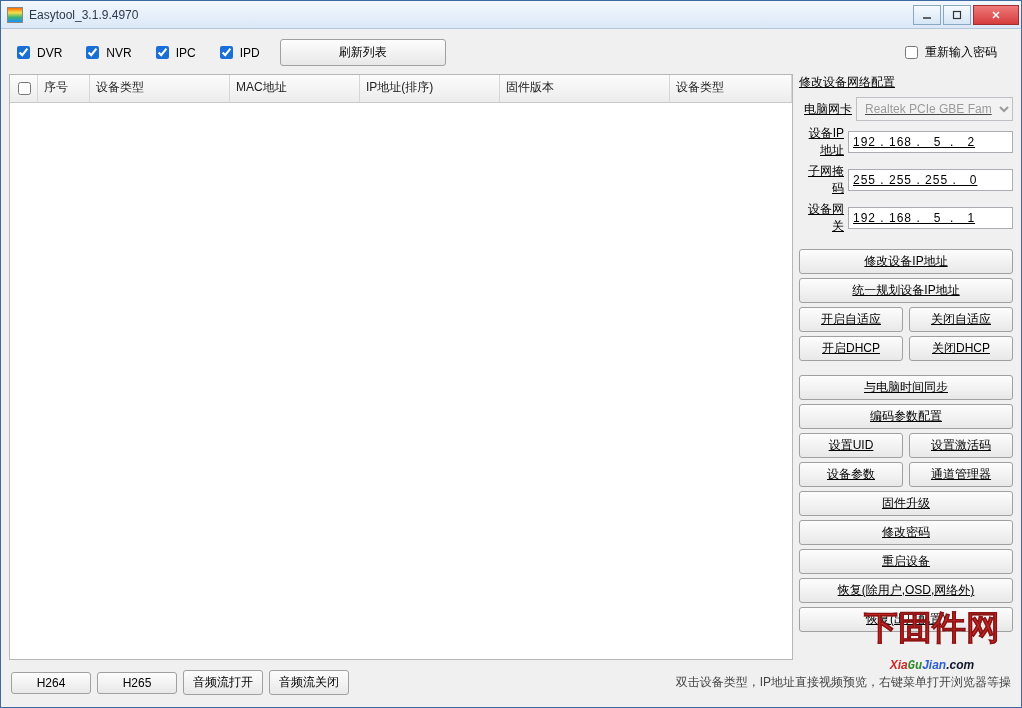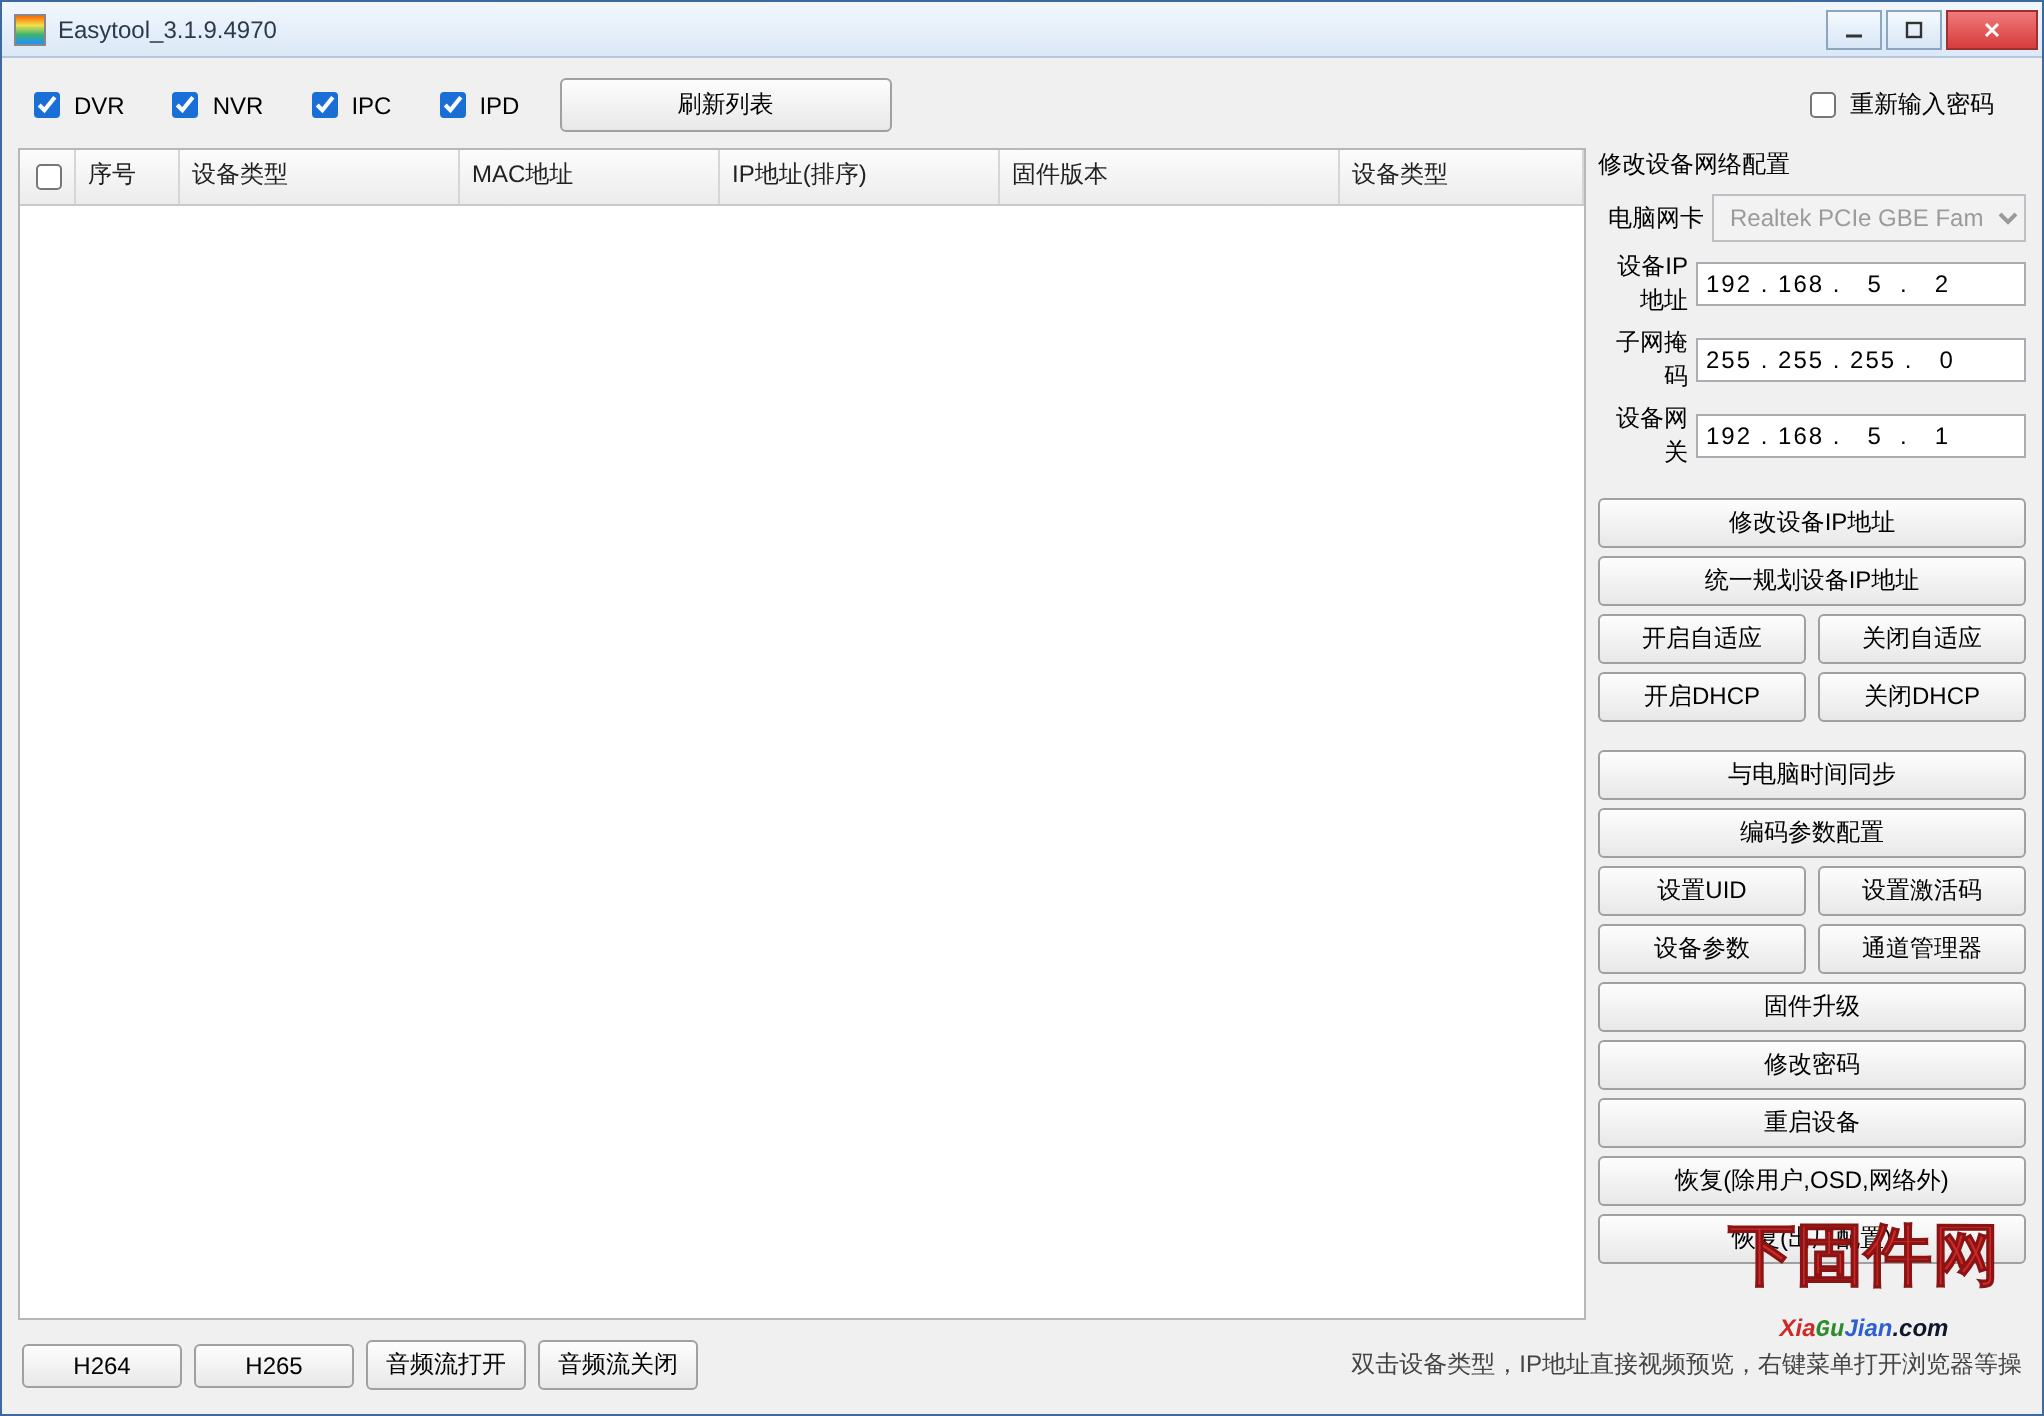--- a/index.html
+++ b/index.html
@@ -18,21 +18,21 @@
 .chk input { width: 13px; height: 13px; accent-color: #1a6fd6; }
 .btn { background: linear-gradient(#fdfdfd,#e8e8e8); border: 1px solid #a0a0a0; border-radius: 3px; padding: 3px 0; cursor: pointer; text-align: center; }
 .refresh-btn { width: 166px; padding: 4px 0; }
 .reenter { margin-left: auto; margin-right: 12px; }
 .midrow { flex: 1; display: flex; gap: 6px; overflow: hidden; }
 .table-wrap { flex: 1; background: #fff; border: 1px solid #b7b7b7; display: flex; flex-direction: column; }
 .thead { display: flex; background: linear-gradient(#fcfcfc,#ececec); border-bottom: 1px solid #c9c9c9; }
 .th { padding: 4px 6px; border-right: 1px solid #d6d6d6; text-align: left; color: #222; }
 .th.chk-col { width: 28px; display:flex; align-items:center; justify-content:center;}
 .tbody { flex: 1; background: #fff; }
-.rightpanel { width: 214px; display: flex; flex-direction: column; gap: 4px; overflow: hidden; }
+.rightpanel { width: 214px; display: flex; flex-direction: column; gap: 4px; overflow: hidden; text-decoration: underline; }
 .group-title { color: #000; padding-bottom: 2px; }
 .field-row { display: flex; align-items: center; gap: 4px; }
 .field-row label { width: 64px; text-align: right; }
 .field-row input, .field-row select { flex: 1; border: 1px solid #abadb3; padding: 3px 4px; background: #fff; font-family: inherit; }
 .field-row select:disabled { background: #f4f4f4; color: #777; }
 .ip-input { font-family: "Courier New", monospace; letter-spacing: 1px; text-align: left; }
 .btn-row { display: flex; gap: 6px; }
 .btn-row .btn { flex: 1; }
 .btn-full { width: 100%; }
 .spacer { height: 6px; }

